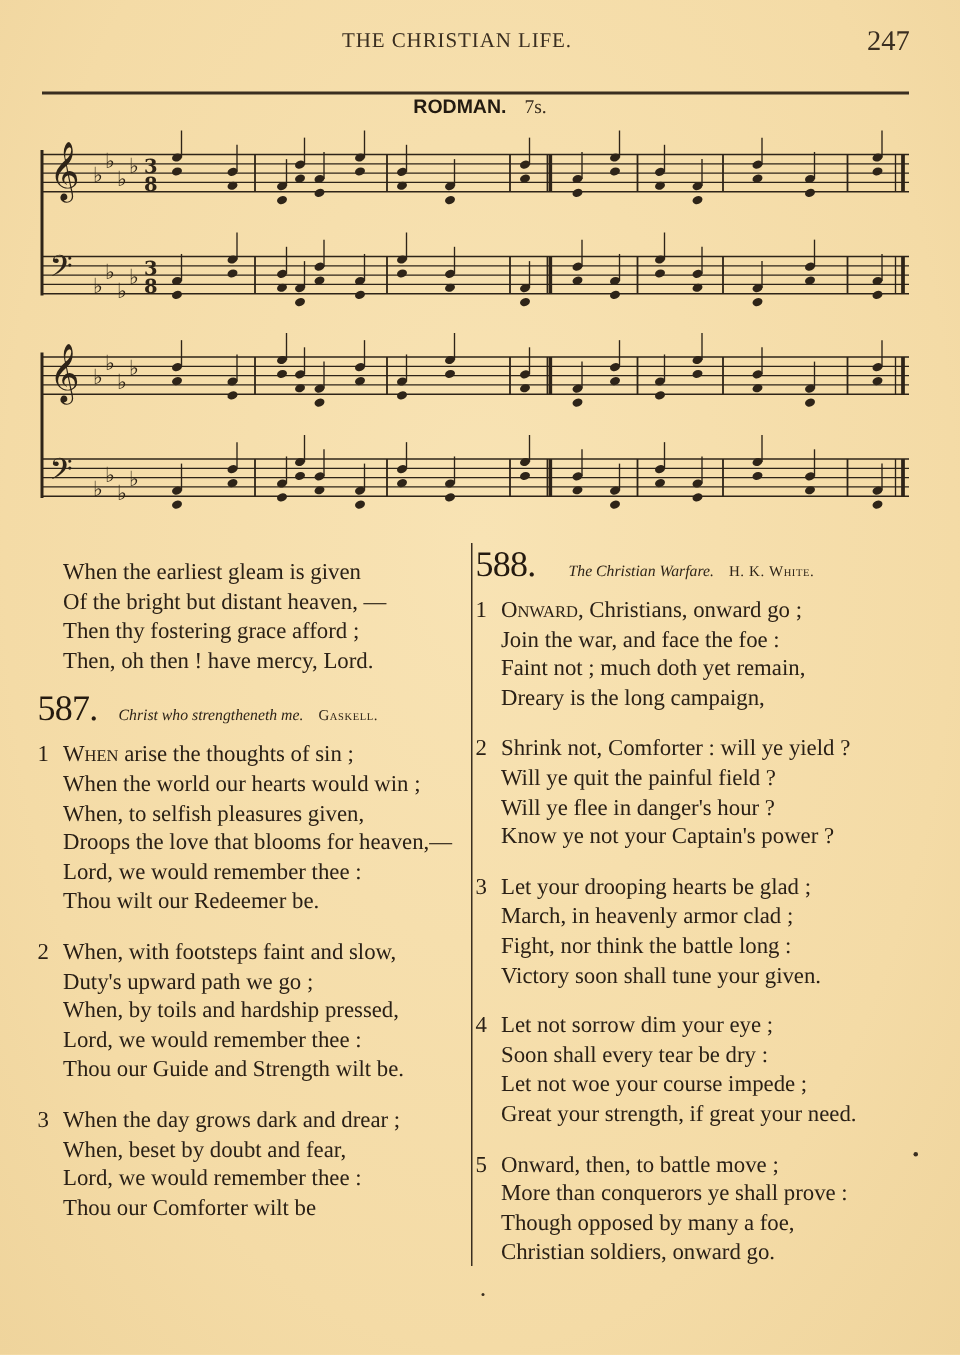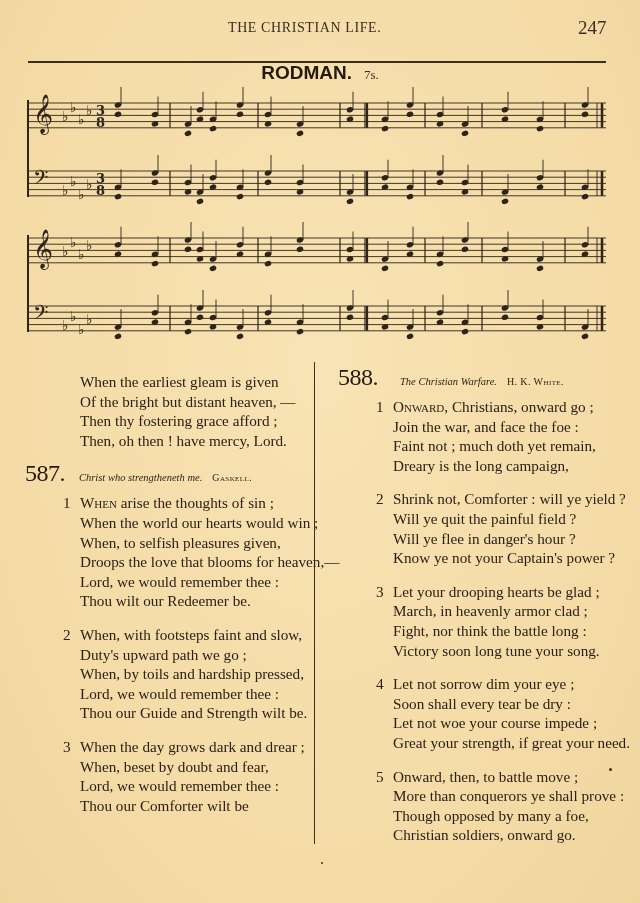--- a/index.html
+++ b/index.html
@@ -11,32 +11,32 @@
     position: relative;
     overflow: hidden;
   }
   .page { position: absolute; inset: 0;
     background: radial-gradient(ellipse at 50% 40%, #f8e3b4 0%, #f4dba6 70%, #efd49c 100%); text-decoration: underline; }
   .running-head { position: absolute; top: 20px; left: 0; width: 640px; height: 24px; }
   .running-title { position: absolute; left: 228px; top: 0; font-size: 14px; letter-spacing: 0.6px; color: #3a2e20; }
   .page-number { position: absolute; left: 578px; top: -3px; font-size: 19px; color: #3a2e20; }
   .head-rule { position: absolute; top: 61px; left: 28px; width: 578px; height: 2px; background: #3a2e20; }
   .tune-title { position: absolute; top: 62px; left: 0; width: 640px; text-align: center; }
-  .tune-name { font-family: "Liberation Sans", "DejaVu Sans", sans-serif; font-weight: bold; font-size: 19px; color: #231a10; }
+  .tune-name { font-family: "Liberation Sans", "DejaVu Sans", sans-serif; font-weight: bold; font-size: 13px; color: #231a10; }
   .tune-meter { font-size: 13px; margin-left: 8px; color: #3a2e20; }
 
   .music { position: absolute; left: 0; top: 0; width: 640px; height: 360px; }
   .music svg { position: absolute; left: 0; top: 0; }
 
   .col { position: absolute; }
   .col-left { left: 25px; top: 372px; width: 290px; }
-  .col-right { left: 338px; top: 364px; width: 300px; }
+  .col-right { left: 317px; top: 364px; width: 300px; }
   .col-divider { position: absolute; left: 314px; top: 362px; width: 1px; height: 482px; background: #3a2e20; }
 
-  .line { font-size: 15.2px; line-height: 19.6px; white-space: nowrap; color: #2a2016; margin-left: 38px; }
+  .line { font-size: 15.2px; line-height: 19.6px; white-space: nowrap; color: #2a2016; }
   .verse { margin-bottom: 14px; }
   .vline { display: flex; }
   .vnum { width: 17px; flex: none; }
   .vtext { flex: none; }
   .indent { padding-left: 17px; }
   .sc { font-variant: small-caps; }
   .hymn-head { display: flex; align-items: baseline; margin-bottom: 6px; }
   .hymn-num { font-size: 24px; letter-spacing: -0.5px; color: #241a10; }
   .hymn-sub { font-style: italic; font-size: 10.5px; margin-left: 14px; }
   .hymn-author { font-variant: small-caps; font-size: 10px; margin-left: 10px; letter-spacing: 0.4px; }
@@ -421,21 +421,21 @@
         <div class="line indent">Know ye not your Captain's power ?</div>
       </div>
 
       <div class="verse">
         <div class="line vline">
           <span class="vnum">3</span>
           <span class="vtext">Let your drooping hearts be glad ;</span>
         </div>
         <div class="line indent">March, in heavenly armor clad ;</div>
         <div class="line indent">Fight, nor think the battle long :</div>
-        <div class="line indent">Victory soon long tune your song.</div>
+        <div class="line indent">Victory soon shall tune your given.</div>
       </div>
 
       <div class="verse">
         <div class="line vline">
           <span class="vnum">4</span>
           <span class="vtext">Let not sorrow dim your eye ;</span>
         </div>
         <div class="line indent">Soon shall every tear be dry :</div>
         <div class="line indent">Let not woe your course impede ;</div>
         <div class="line indent">Great your strength, if great your need.</div>

